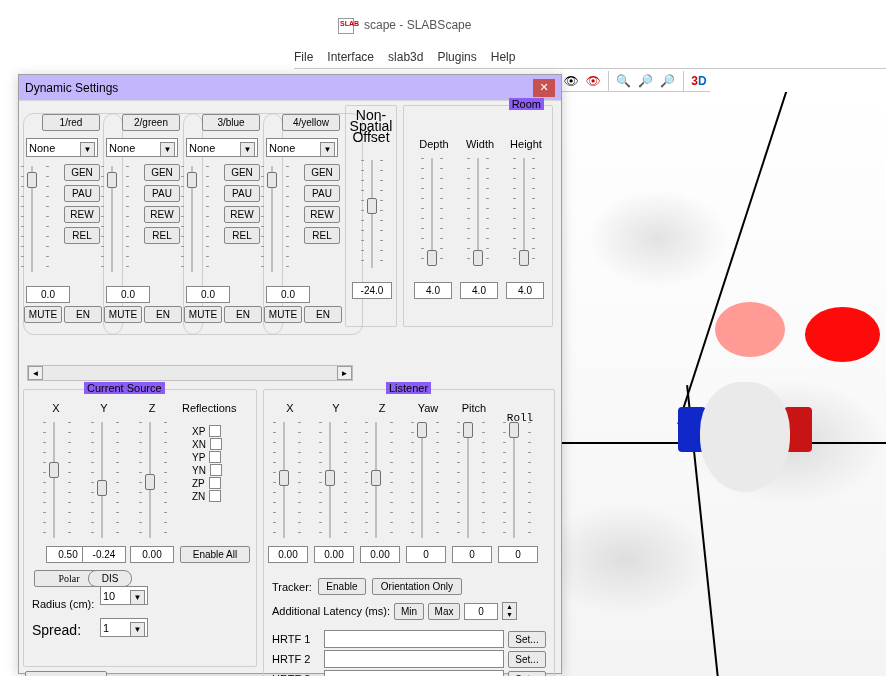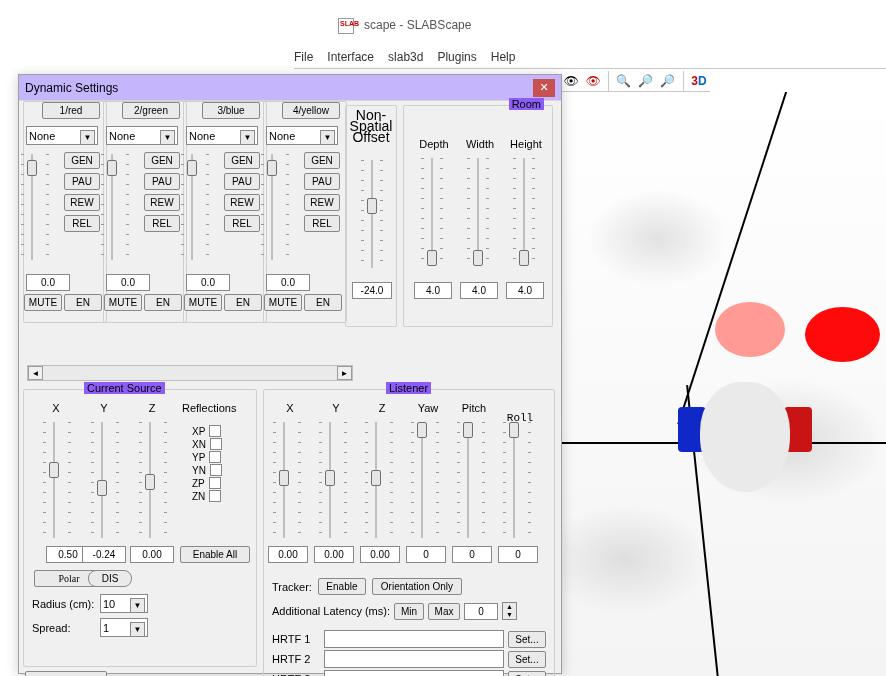--- a/index.html
+++ b/index.html
@@ -86,21 +86,21 @@
 
   
   .vslider{position:relative;width:12px;}
   .vslider .track{position:absolute;left:5px;top:2px;bottom:2px;width:2px;background:#bfbfbf;}
   .vslider .thumb{position:absolute;left:1px;width:10px;height:16px;background:#e6e6e6;
     border:1px solid #707070;border-radius:2px;}
   .vslider .ticks{position:absolute;left:-3px;right:-3px;top:2px;bottom:2px;
     background:repeating-linear-gradient(to bottom,#999 0,#999 1px,transparent 1px,transparent 10px);}
 
   
-  .src-col{position:absolute;top:0;width:84px;height:222px;}
+  .src-col{position:absolute;top:12px;width:100px;height:222px;border-radius:11px;}
   .src-col .name-btn{position:absolute;left:18px;top:0;width:58px;}
   .src-col .dropdown{position:absolute;left:2px;top:24px;width:72px;}
   .src-col .slider-area{position:absolute;left:2px;top:50px;width:18px;height:110px;}
   .src-col .btncol{position:absolute;left:40px;top:50px;width:36px;display:flex;flex-direction:column;gap:4px;}
   .src-col .val{position:absolute;left:2px;top:172px;width:44px;}
   .src-col .row2{position:absolute;left:0;top:192px;width:78px;display:flex;gap:2px;}
   .src-col .row2 .mini-btn{flex:1;}
 
   
   .hscroll{position:absolute;left:8px;top:264px;width:326px;height:16px;
@@ -360,23 +360,23 @@
 
       <div class="valbox" style="position:absolute;left:22px;top:156px;width:44px;">0.50</div>
       <div class="valbox" style="position:absolute;left:58px;top:156px;width:44px;">-0.24</div>
       <div class="valbox" style="position:absolute;left:106px;top:156px;width:44px;">0.00</div>
       <div class="mini-btn" style="position:absolute;left:156px;top:156px;width:70px;">Enable All</div>
 
       <div class="mini-btn" style="position:absolute;left:10px;top:180px;width:70px;font-family:Liberation Serif, serif;">Polar</div>
       <div class="mini-btn" style="position:absolute;left:64px;top:180px;width:44px;border-radius:8px;">DIS</div>
 
       <div style="position:absolute;left:8px;top:208px;font-size:11px;">Radius (cm):</div>
-      <div class="combo" style="position:absolute;left:76px;top:204px;width:48px;">10</div>
-
-      <div style="position:absolute;left:8px;top:232px;font-size:11px;">Spread:</div>
+      <div class="combo" style="position:absolute;left:76px;top:196px;width:48px;">10</div>
+
+      <div style="position:absolute;left:8px;top:232px;font-size:14px;">Spread:</div>
       <div class="combo" style="position:absolute;left:76px;top:228px;width:48px;">1</div>
     </div>
 
     <div class="grp" style="left:244px;top:288px;width:292px;height:302px;">
       <span class="legend" style="left:122px;">Listener</span>
 
       <div id="listener-axes">
           <div class="small-label" style="position: absolute; top: 12px; left: 8px; width: 36px;">X</div>
           <div class="small-label" style="position: absolute; top: 12px; left: 54px; width: 36px;">Y</div>
           <div class="small-label" style="position: absolute; top: 12px; left: 100px; width: 36px;">Z</div>

